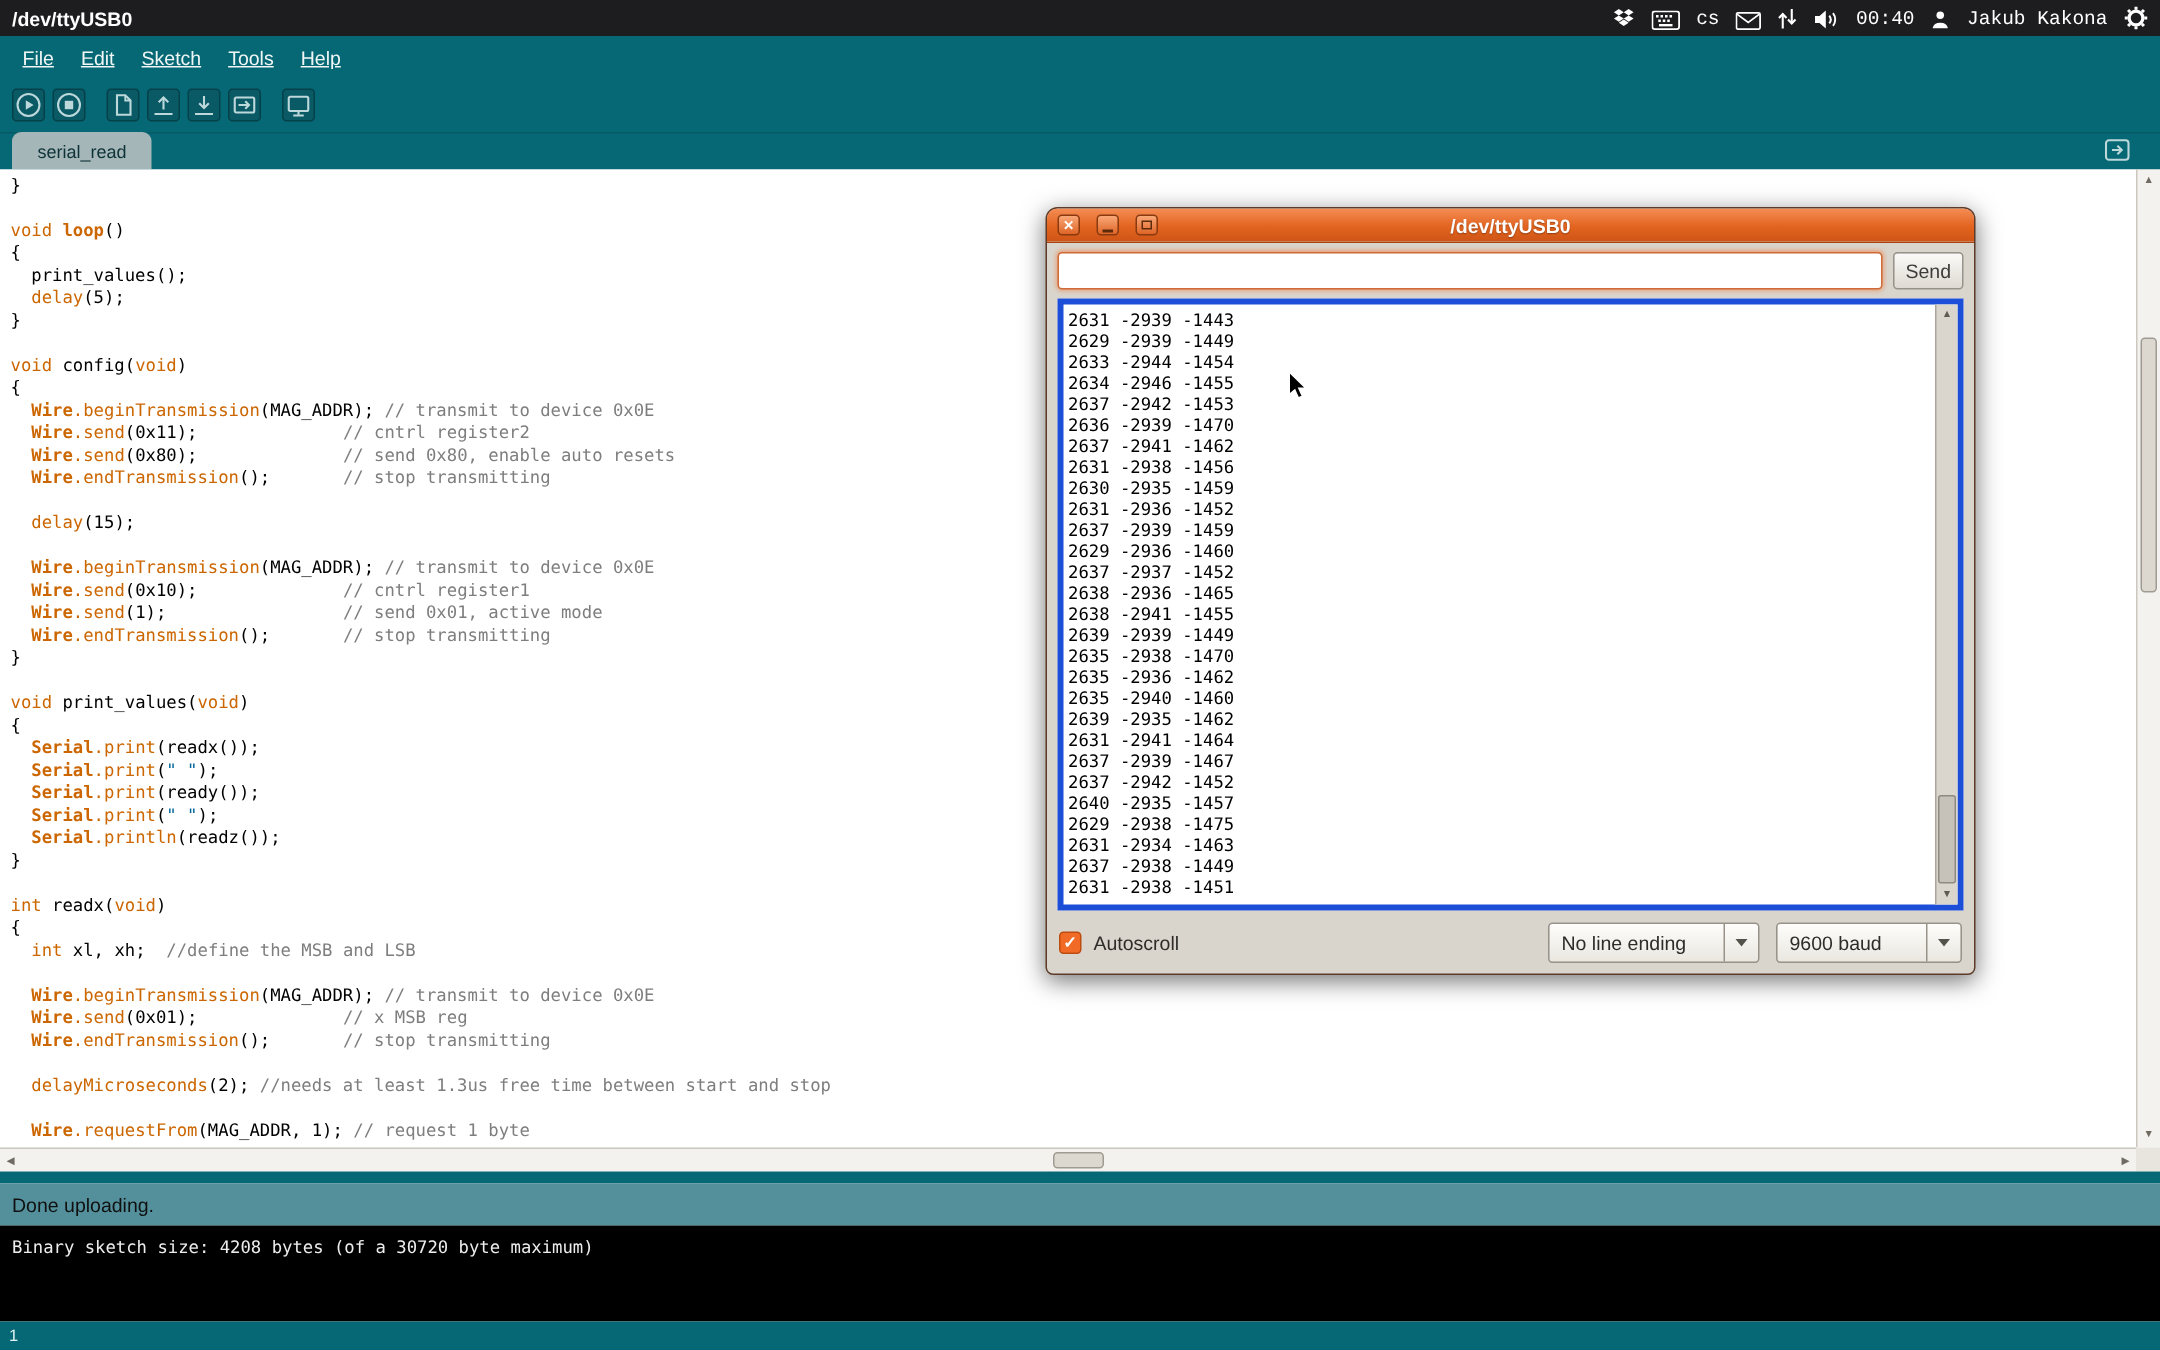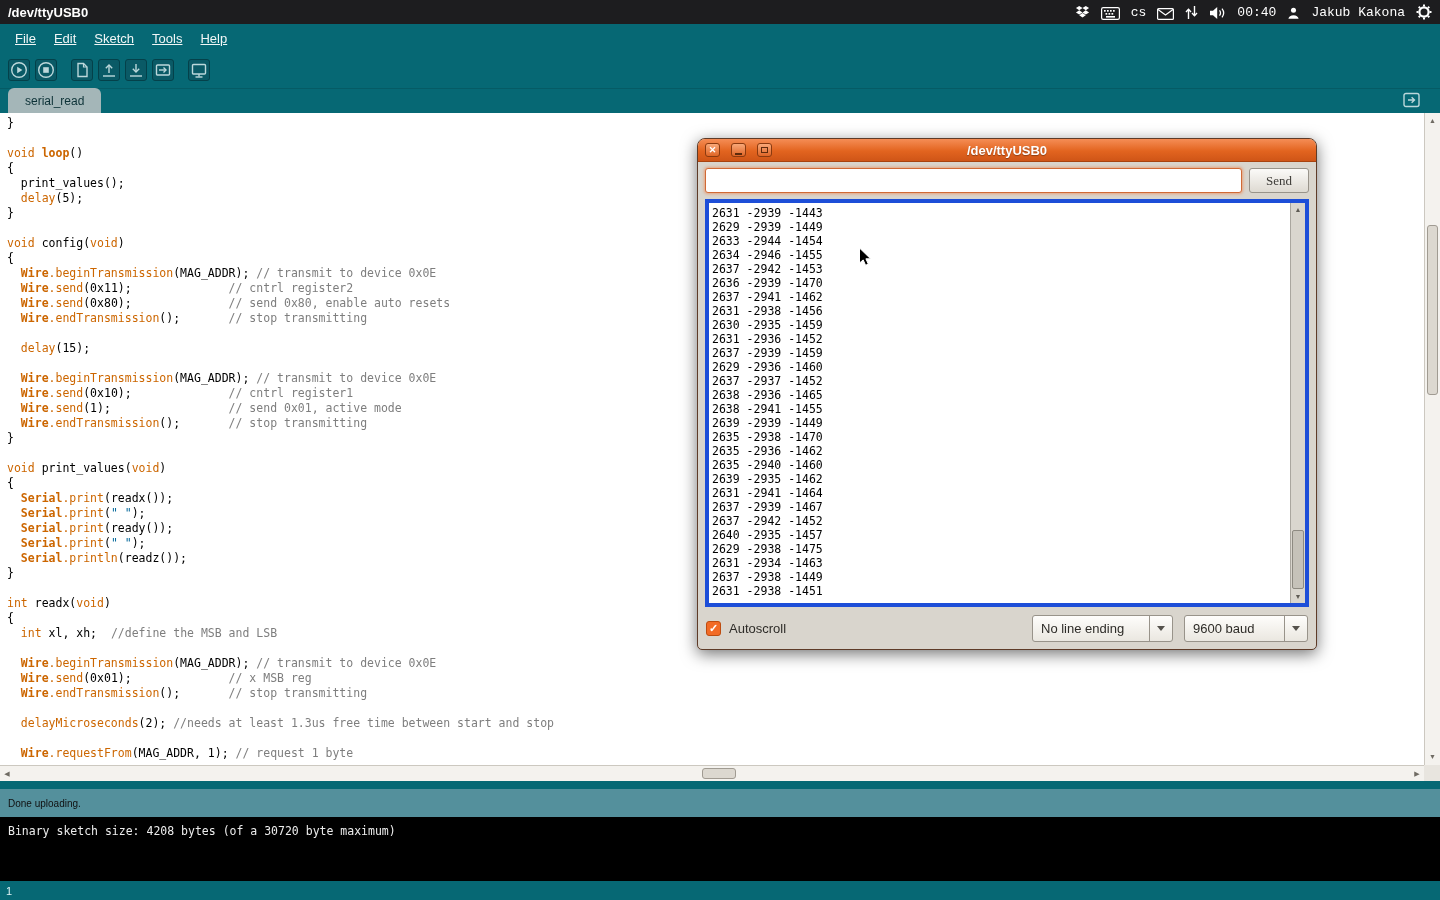--- a/index.html
+++ b/index.html
@@ -56,21 +56,21 @@
   .hthumb{position:absolute;top:2px;bottom:2px;left:702px;width:32px;background:#dcd8d0;
           border:1px solid #a09b92;border-radius:3px;}
   .harrow{position:absolute;top:0;bottom:0;width:14px;display:flex;align-items:center;
           justify-content:center;font-size:7px;color:#6f6b63;}
   .harrow.left{left:0;} .harrow.right{right:0;}
   .corner{position:absolute;top:765px;right:0;width:16px;height:16px;background:#e8e5df;}
 
   
   .status-strip{position:absolute;top:781px;left:0;right:0;height:8px;background:#066874;}
   .statusbar{position:absolute;top:789px;left:0;right:0;height:28px;background:#54909c;
-             display:flex;align-items:center;padding-left:8px;font-size:10px;color:#101010;}
+             display:flex;align-items:center;padding-left:8px;font-size:13px;color:#101010;}
   .console{position:absolute;top:817px;left:0;right:0;height:64px;background:#000;color:#ececec;
            font-family:"DejaVu Sans Mono",monospace;font-size:11.5px;padding:7px 0 0 8px;box-sizing:border-box;}
   .footer{position:absolute;top:881px;left:0;right:0;height:19px;background:#066874;color:#dff3f5;
           display:flex;align-items:center;padding-left:6px;font-size:11px;}
 
   
   .serial-window{position:absolute;left:697px;top:138px;width:620px;height:512px;background:#d9d5cd;
                  border:1px solid #5e3b28;border-radius:8px 8px 5px 5px;
                  box-shadow:0 4px 16px rgba(0,0,0,.55);box-sizing:border-box;}
   .sm-titlebar{height:22px;border-radius:7px 7px 0 0;
@@ -83,22 +83,22 @@
         background:linear-gradient(#f9a878,#df6526);display:flex;align-items:center;
         justify-content:center;box-sizing:border-box;padding:0;}
   .wbtn .x{color:#fff;font-size:9px;font-weight:bold;line-height:1;}
   .wbtn .mline{width:7px;height:2px;background:#5e2a0c;margin-top:7px;}
   .wbtn .mbox{width:7px;height:6px;border:1px solid #5e2a0c;box-sizing:border-box;}
   .sm-body{padding:6px 7px 0 7px;}
   .sm-input-row{display:flex;align-items:center;}
   .sm-input{flex:1;height:25px;border:1px solid #d06a36;border-radius:3px;background:#fff;
             box-shadow:0 0 3px 1px rgba(243,121,59,.55);outline:none;padding:0 5px;font-size:13px;
             box-sizing:border-box;font-family:inherit;}
-  .sm-send{margin-left:7px;width:60px;height:25px;background:linear-gradient(#fbfaf8,#dedad2);
-           border:1px solid #98938a;border-radius:3px;font-size:13px;color:#3e3c38;font-family:Liberation Serif, serif;}
+  .sm-send{margin-left:7px;width:47px;height:25px;background:linear-gradient(#fbfaf8,#dedad2);
+           border:1px solid #98938a;border-radius:3px;font-size:13px;color:#3e3c38;font-family:Liberation Sans, sans-serif;}
   .sm-output{margin-top:6px;height:408px;background:#fff;border:4px solid #1d4ed8;
              display:flex;box-sizing:border-box;}
   .sm-lines{flex:1;padding:3px 2px 0 3px;font-family:"DejaVu Sans Mono",monospace;font-size:11.5px;
             line-height:14px;color:#000;overflow:hidden;white-space:pre;}
   .sm-scroll{width:15px;position:relative;background:#dad6ce;border-left:1px solid #aaa69e;box-sizing:border-box;}
   .sm-arrow{position:absolute;left:0;right:0;height:13px;display:flex;align-items:center;
             justify-content:center;font-size:7px;color:#5f5b54;}
   .sm-arrow.up{top:0;} .sm-arrow.down{bottom:0;}
   .sm-thumb{position:absolute;left:1px;right:1px;bottom:14px;height:57px;background:#c6c2b9;
             border:1px solid #8e8a81;border-radius:2px;}

